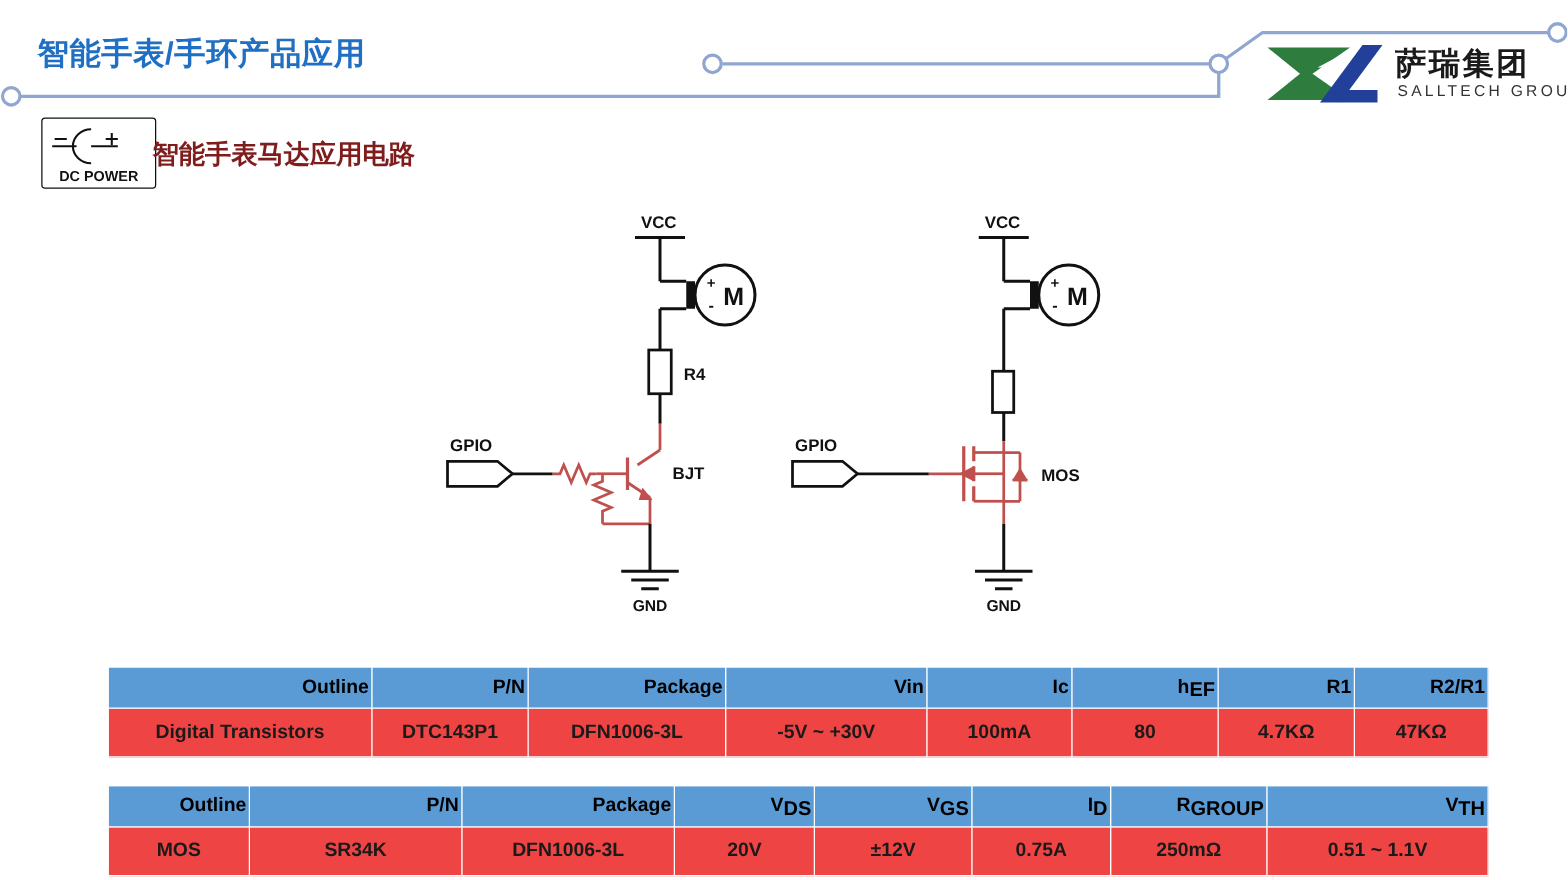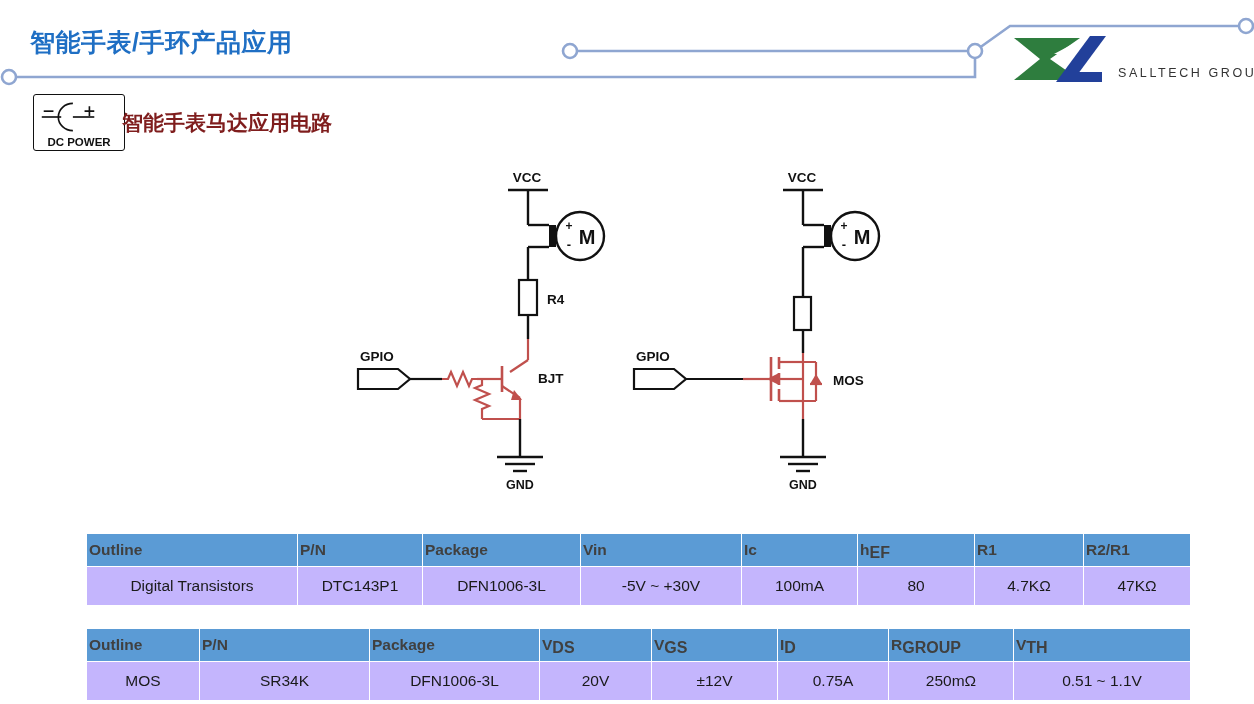--- a/index.html
+++ b/index.html
@@ -118,39 +118,39 @@
   .spec-table {
     position: absolute;
     border-collapse: collapse;
     table-layout: fixed;
   }
   #table-bjt { left: 86px; top: 521px; width: 1104px; }
   #table-mos { left: 86px; top: 616px; width: 1104px; }
 
   .spec-table th {
     background: #5B9BD5;
-    color: #404040;
+    color: #000000;
     font-size: 15.5px;
     font-weight: bold;
     height: 32px;
-    text-align: left;
+    text-align: right;
     border: 1.5px solid #ffffff;
     padding: 0 2px;
     white-space: nowrap;
   }
   .spec-table td {
-    background: #c4b5fd;
+    background: #ef4444;
     color: #1a1a1a;
     font-size: 15.5px;
     height: 38px;
     text-align: center;
     border: 1.5px solid #ffffff;
     padding: 0 2px;
     white-space: nowrap;
-    font-weight: normal;
+    font-weight: bold;
   }
   .spec-table sub {
     font-size: 16px;
     vertical-align: baseline;
     position: relative;
     top: 3px;
     letter-spacing: 0px;
   }
 </style>
 </head>
@@ -179,20 +179,21 @@
   <div id="brand-logo">
     <svg class="logo-mark" viewBox="0 0 98 50" width="98" height="50">
 
       <polygon points="4,4 70,4 40,25 70,46 4,46 30,25" fill="#2E7D3E"></polygon>
 
       <polygon points="44,20 74,4 74,20" fill="#ffffff"></polygon>
 
       <polygon points="80,2 96,2 62,48 46,48" fill="#22409A"></polygon>
       <polygon points="62,38 92,38 92,48 62,48" fill="#22409A"></polygon>
     </svg>
+    <div class="logo-cn">萨瑞集团</div>
     <div class="logo-en">SALLTECH GROUP</div>
   </div>
 
   <div id="section-icon">
     <svg viewBox="0 0 72 40" width="70" height="40" style="position:absolute;left:0;top:2px;">
       <path d="M 8 20 L 28 20" stroke="#111" stroke-width="1.7" fill="none"></path>
       <path d="M 40 6 A 15 14 0 1 0 40 34" stroke="#111" stroke-width="1.7" fill="none"></path>
       <path d="M 40 20 L 62 20" stroke="#111" stroke-width="1.7" fill="none"></path>
       <path d="M 10 14 L 20 14" stroke="#111" stroke-width="1.7" fill="none"></path>
       <path d="M 52 14 L 62 14 M 57 9 L 57 19" stroke="#111" stroke-width="1.7" fill="none"></path>

